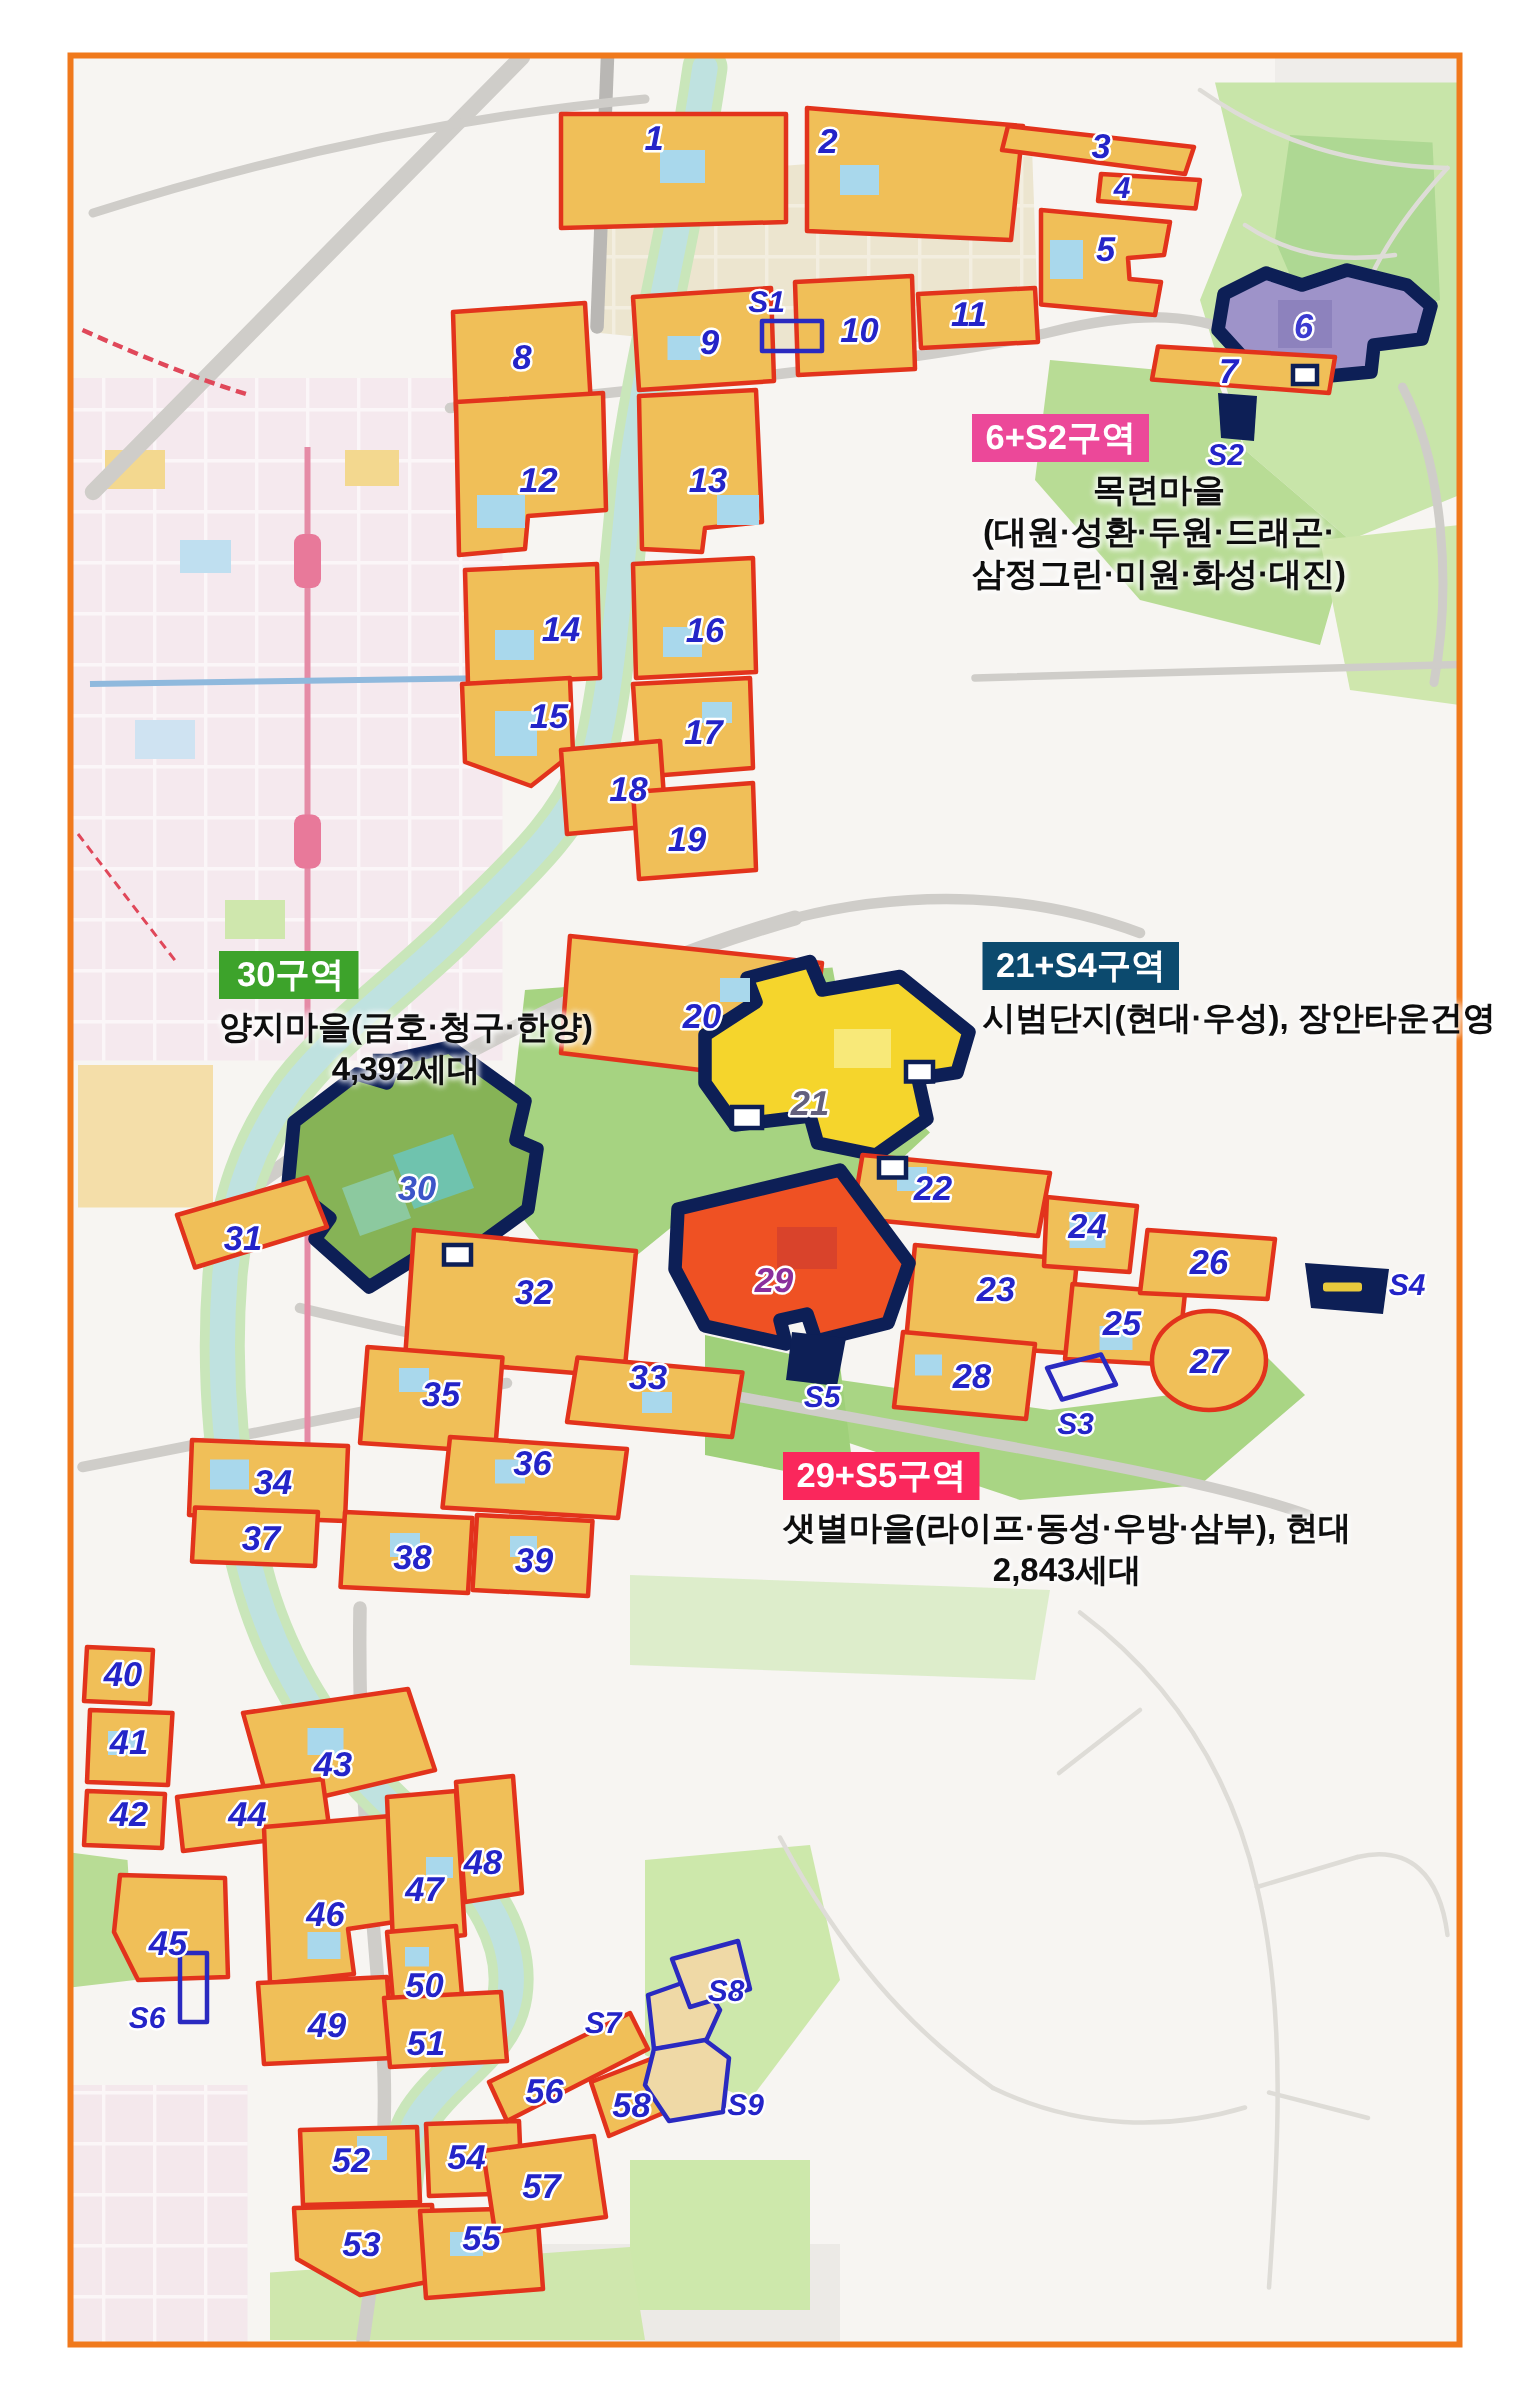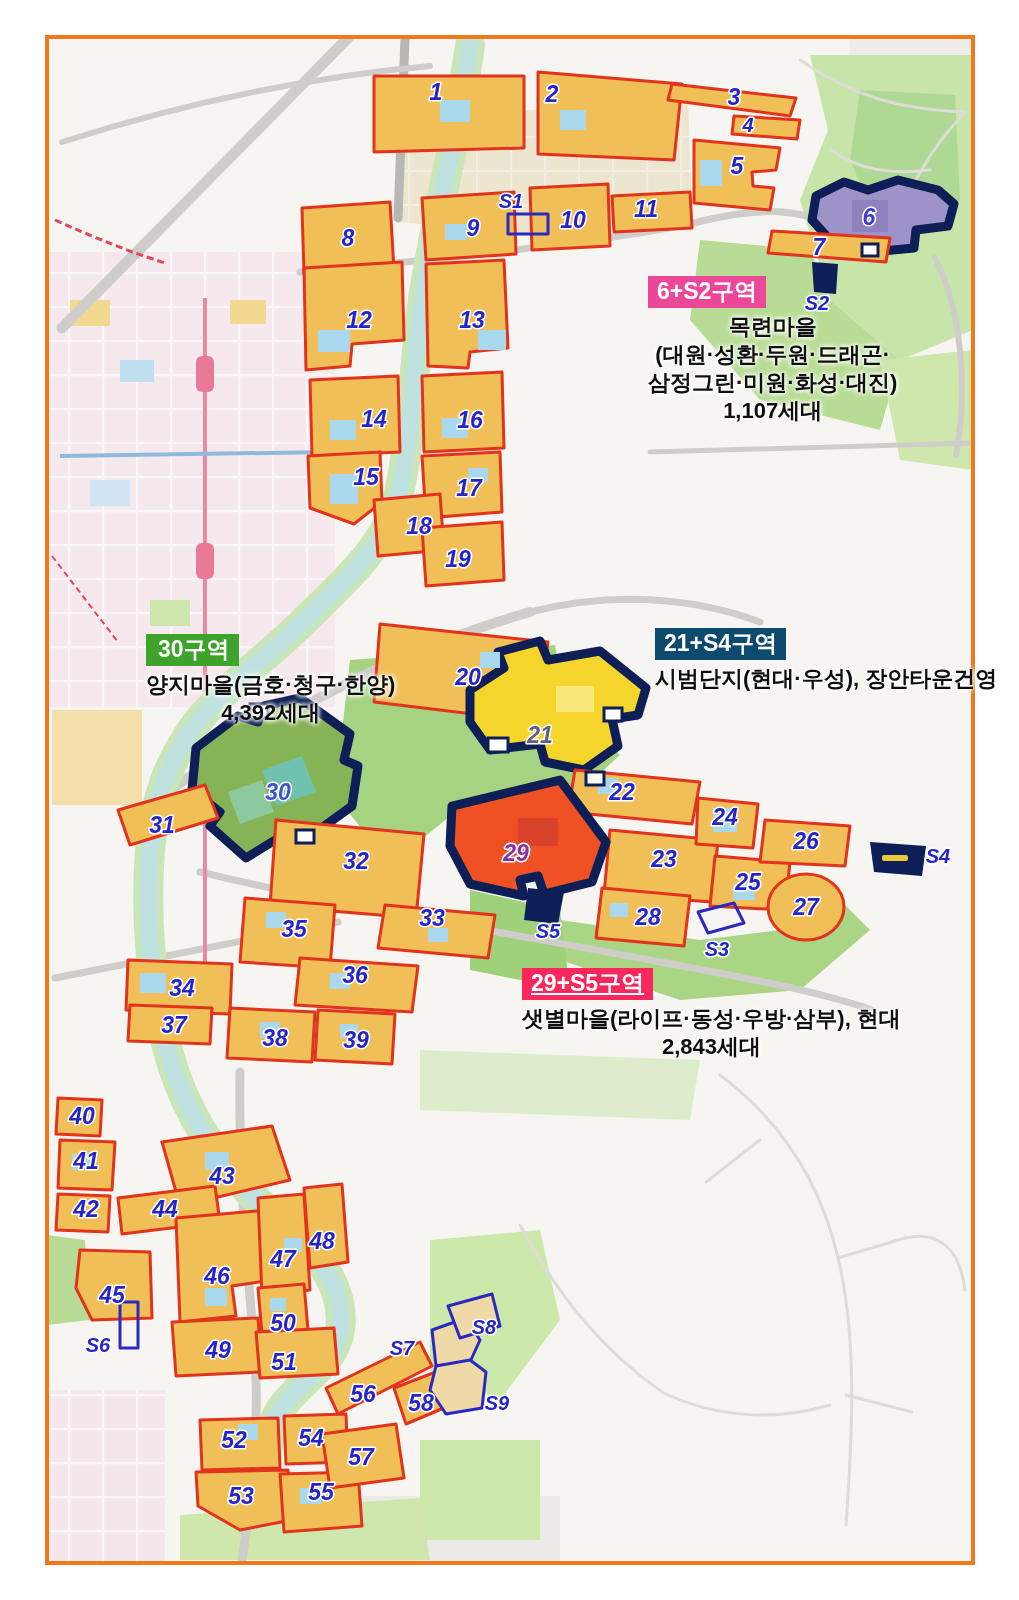--- a/index.html
+++ b/index.html
@@ -297,39 +297,38 @@
 
     <rect x="47" y="37" width="926" height="1526" fill="none" stroke="#f0791c" stroke-width="4"></rect>
   </svg>
 
   <div class="callout" style="left:648px;top:276px">
     <span class="badge" style="background: #ec4899;">6+S2구역</span>
     <div class="lines">
       <div>목련마을</div>
       <div>(대원·성환·두원·드래곤·</div>
       <div>삼정그린·미원·화성·대진)</div>
-      <div>1,107세대</div>
     </div>
   </div>
 
   <div class="callout" style="left:146px;top:634px">
     <span class="badge" style="background: rgb(61, 163, 43); padding-left: 12px;">30구역</span>
     <div class="lines">
       <div>양지마을(금호·청구·한양)</div>
       <div>4,392세대</div>
     </div>
   </div>
 
   <div class="callout" style="left:655px;top:628px">
     <span class="badge" style="background: #0c4a6e;">21+S4구역</span>
     <div class="lines">
       <div>시범단지(현대·우성), 장안타운건영</div>
     </div>
   </div>
 
   <div class="callout" style="left:522px;top:968px">
-    <span class="badge" style="background: rgb(250, 39, 92); text-decoration: underline;">29+S5구역</span>
+    <span class="badge" style="background: rgb(250, 39, 92);">29+S5구역</span>
     <div class="lines">
       <div>샛별마을(라이프·동성·우방·삼부), 현대</div>
       <div>2,843세대</div>
     </div>
   </div>
 </div>
 
 </body></html>

